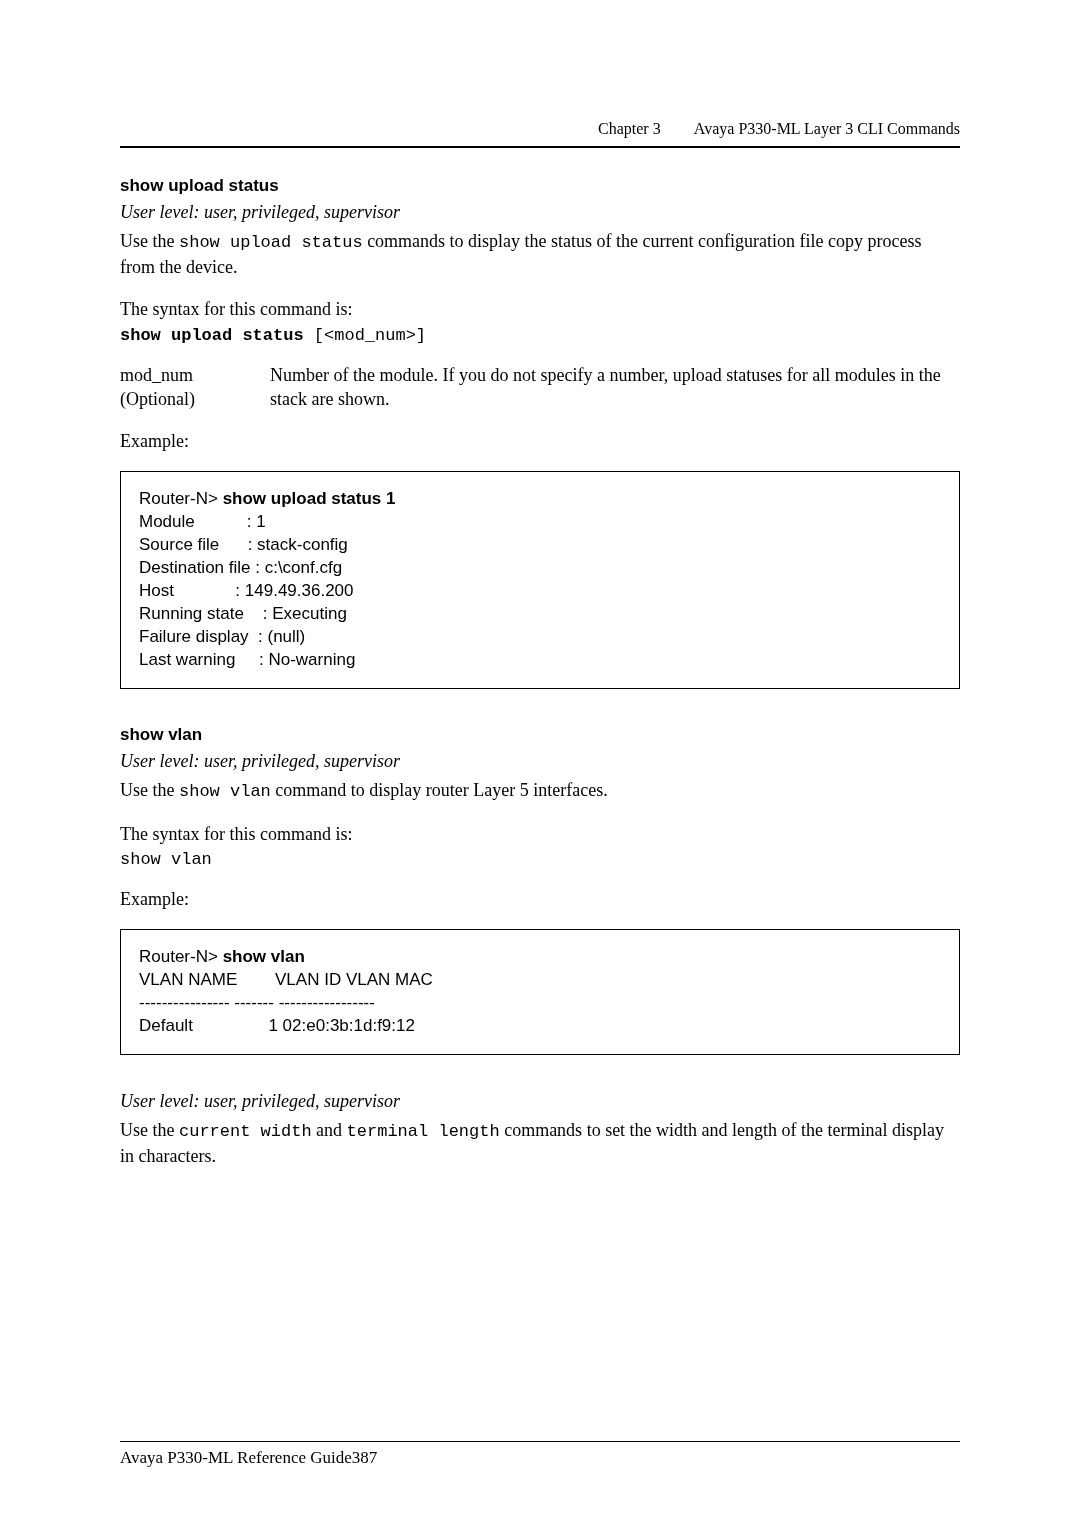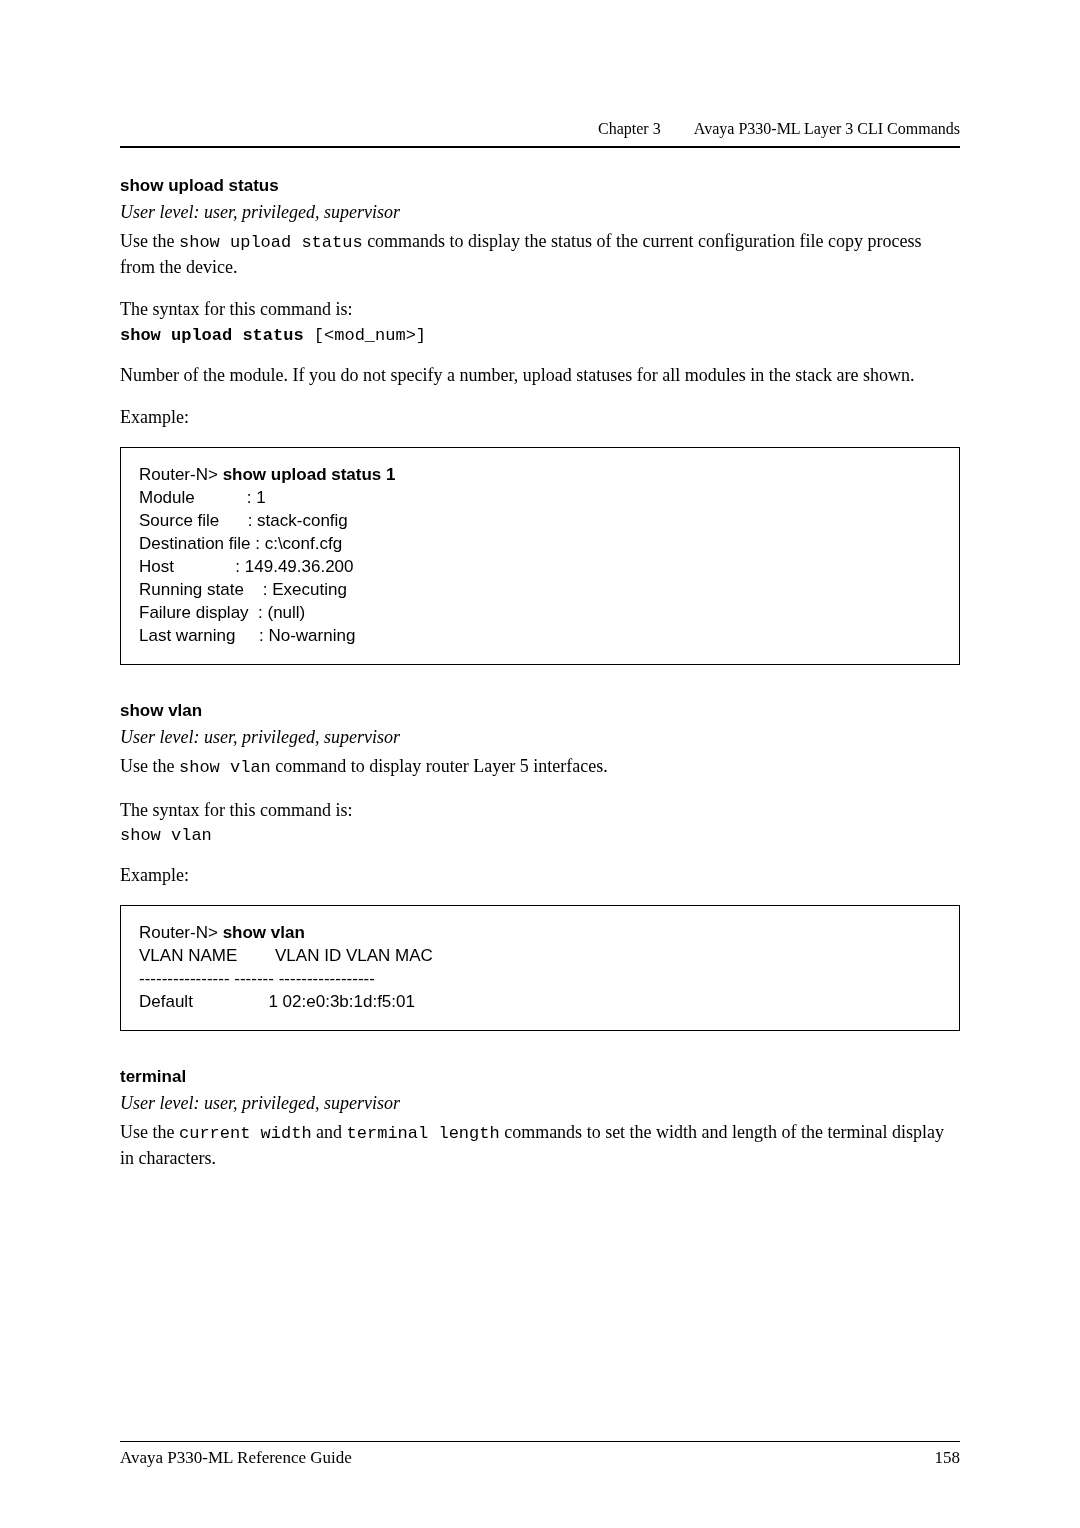--- a/index.html
+++ b/index.html
@@ -96,21 +96,20 @@
     margin-bottom: 36px;
   }
   .footer-area {
     position: absolute;
     bottom: 60px;
     left: 120px;
     right: 120px;
   }
   .footer-flex {
     display: flex;
-    justify-content: space-between;
     font-size: 17px;
     margin-top: 6px;
   }
 </style>
 </head>
 <body>
 
 <div class="page">
 
   <div class="header-area">
@@ -126,20 +125,24 @@
     <div class="indented">
       <div class="italic-line">User level: user, privileged, supervisor</div>
       <div class="body-text">
         <span>Use the </span><span class="mono">show upload status</span><span> commands to display the status of the current configuration file copy process from the device.</span>
       </div>
       <div class="body-text" style="margin-bottom:4px;">The syntax for this command is:</div>
       <div class="syntax-line">
         <span class="bold-mono">show upload status</span><span> [&lt;mod_num&gt;]</span>
       </div>
       <div class="param-block">
+        <div class="param-left">
+          <span>mod_num</span><br>
+          <span>(Optional)</span>
+        </div>
         <div class="param-right">Number of the module. If you do not specify a number, upload statuses for all modules in the stack are shown.</div>
       </div>
       <div class="body-text">Example:</div>
       <div class="code-box"><span>Router-N&gt; </span><span class="bold-mono">show upload status 1</span>
 <span>Module           : 1
 Source file      : stack-config
 Destination file : c:\conf.cfg
 Host             : 149.49.36.200
 Running state    : Executing
 Failure display  : (null)
@@ -153,35 +156,34 @@
       <div class="italic-line">User level: user, privileged, supervisor</div>
       <div class="body-text">
         <span>Use the </span><span class="mono">show vlan</span><span> command to display router Layer 5 interfaces.</span>
       </div>
       <div class="body-text" style="margin-bottom:4px;">The syntax for this command is:</div>
       <div class="syntax-line">show vlan</div>
       <div class="body-text">Example:</div>
       <div class="code-box"><span>Router-N&gt; </span><span class="bold-mono">show vlan</span>
 <span>VLAN NAME        VLAN ID VLAN MAC
 ---------------- ------- -----------------
-Default                1 02:e0:3b:1d:f5:01</span></div>
+Default                1 02:e0:3b:1d:f9:12</span></div>
     </div>
   </div>
 
   <div class="section-block" style="margin-bottom:0;">
-    <div class="section-heading">terminal</div>
     <div class="indented">
       <div class="italic-line">User level: user, privileged, supervisor</div>
       <div class="body-text">
         <span>Use the </span><span class="mono">current width</span><span> and </span><span class="mono">terminal length</span><span> commands to set the width and length of the terminal display in characters.</span>
       </div>
     </div>
   </div>
 
   <div class="footer-area">
     <hr class="rule-thin">
     <div class="footer-flex">
       <span>Avaya P330-ML Reference Guide</span>
-      <span>158</span>
+      <span>387</span>
     </div>
   </div>
 
 </div>
 
 </body></html>

